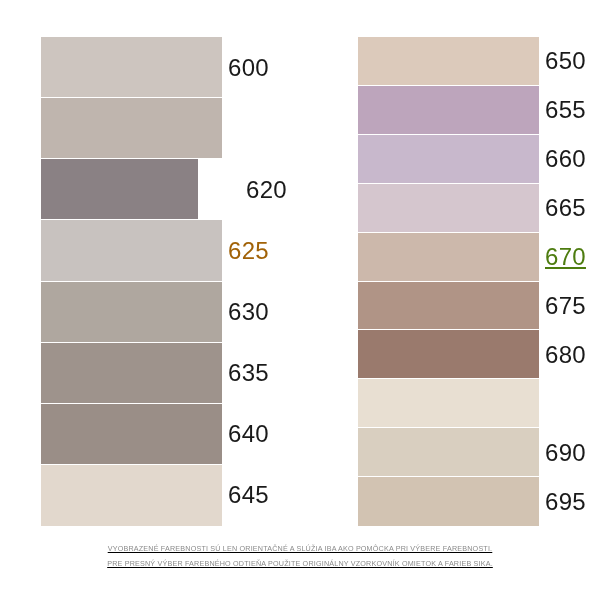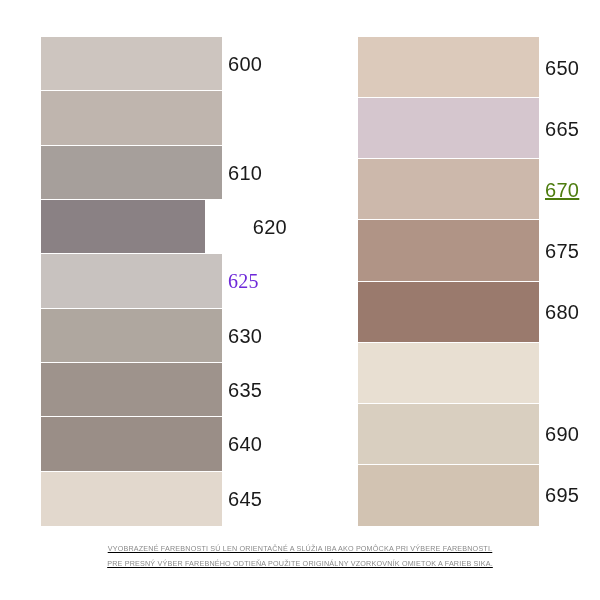--- a/index.html
+++ b/index.html
@@ -69,21 +69,21 @@
   .swatch-row:last-child .swatch-chip {
     border-bottom: none;
   }
 
   .swatch-code {
     flex: 1 1 auto;
     display: flex;
     align-items: center;
     justify-content: flex-start;
     padding-left: 6px;
-    font-size: 20px;
+    font-size: 24px;
     line-height: 1;
     color: #1a1a1a;
     font-family: "Liberation Sans", sans-serif;
     letter-spacing: 0.3px;
     white-space: nowrap;
   }
 
   #disclaimer {
     position: absolute;
     left: 0;
@@ -111,30 +111,26 @@
 
     <div class="swatch-column" id="column-left">
       <div class="swatch-row">
         <div class="swatch-chip" style="background-color: rgb(205, 197, 191);"></div>
         <div class="swatch-code" style="color: rgb(26, 26, 26);">600</div>
       </div>
       <div class="swatch-row">
         <div class="swatch-chip" style="background-color: rgb(191, 181, 174);"></div>
       </div>
       <div class="swatch-row">
-        <div class="swatch-chip" style="background-color: rgb(166, 159, 155);"></div>
-        <div class="swatch-code" style="color: rgb(26, 26, 26);">610</div>
-      </div>
-      <div class="swatch-row">
         <div class="swatch-chip" style="background-color: rgb(138, 129, 132);"></div>
         <div class="swatch-code" style="color: rgb(26, 26, 26); padding-left: 48px;">620</div>
       </div>
       <div class="swatch-row">
         <div class="swatch-chip" style="background-color: rgb(200, 194, 191);"></div>
-        <div class="swatch-code" style="color: #6d28d9; font-family: Liberation Serif, serif;">625</div>
+        <div class="swatch-code" style="color: #a16207;">625</div>
       </div>
       <div class="swatch-row">
         <div class="swatch-chip" style="background-color: rgb(175, 167, 159);"></div>
         <div class="swatch-code" style="color: rgb(26, 26, 26);">630</div>
       </div>
       <div class="swatch-row">
         <div class="swatch-chip" style="background-color: rgb(158, 147, 140);"></div>
         <div class="swatch-code" style="color: rgb(26, 26, 26);">635</div>
       </div>
       <div class="swatch-row">
@@ -144,20 +140,28 @@
       <div class="swatch-row">
         <div class="swatch-chip" style="background-color: rgb(226, 216, 205);"></div>
         <div class="swatch-code" style="color: rgb(26, 26, 26);">645</div>
       </div>
     </div>
 
     <div class="swatch-column" id="column-right">
       <div class="swatch-row">
         <div class="swatch-chip" style="background-color: rgb(220, 202, 187);"></div>
         <div class="swatch-code" style="color: rgb(26, 26, 26);">650</div>
+      </div>
+      <div class="swatch-row">
+        <div class="swatch-chip" style="background-color: rgb(189, 165, 188);"></div>
+        <div class="swatch-code" style="color: rgb(26, 26, 26);">655</div>
+      </div>
+      <div class="swatch-row">
+        <div class="swatch-chip" style="background-color: rgb(200, 184, 204);"></div>
+        <div class="swatch-code" style="color: rgb(26, 26, 26);">660</div>
       </div>
       <div class="swatch-row">
         <div class="swatch-chip" style="background-color: rgb(213, 198, 206);"></div>
         <div class="swatch-code" style="color: rgb(26, 26, 26);">665</div>
       </div>
       <div class="swatch-row">
         <div class="swatch-chip" style="background-color: rgb(204, 184, 171);"></div>
         <div class="swatch-code" style="color: #4d7c0f; text-decoration: underline;">670</div>
       </div>
       <div class="swatch-row">

